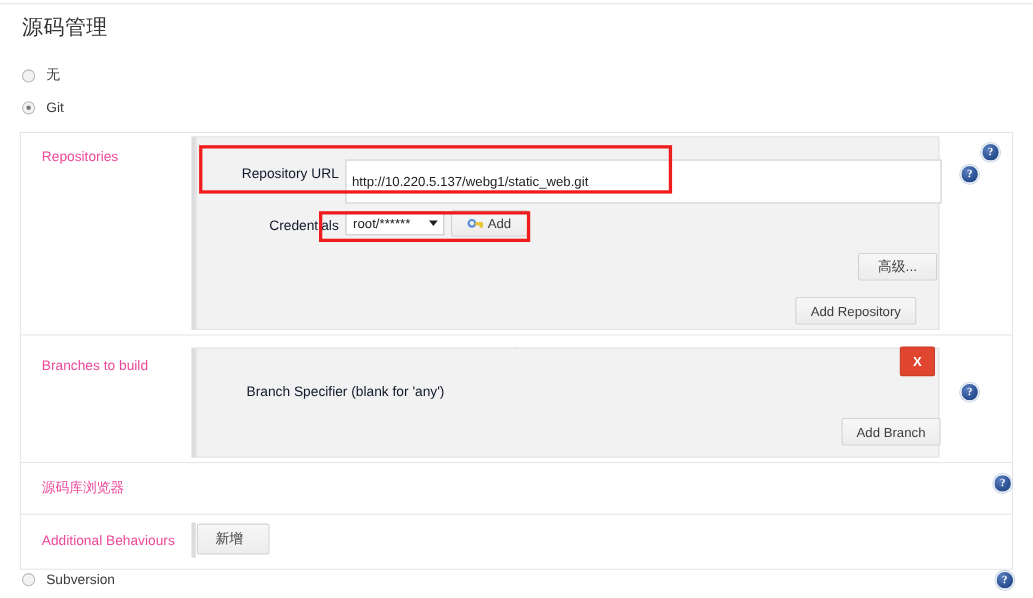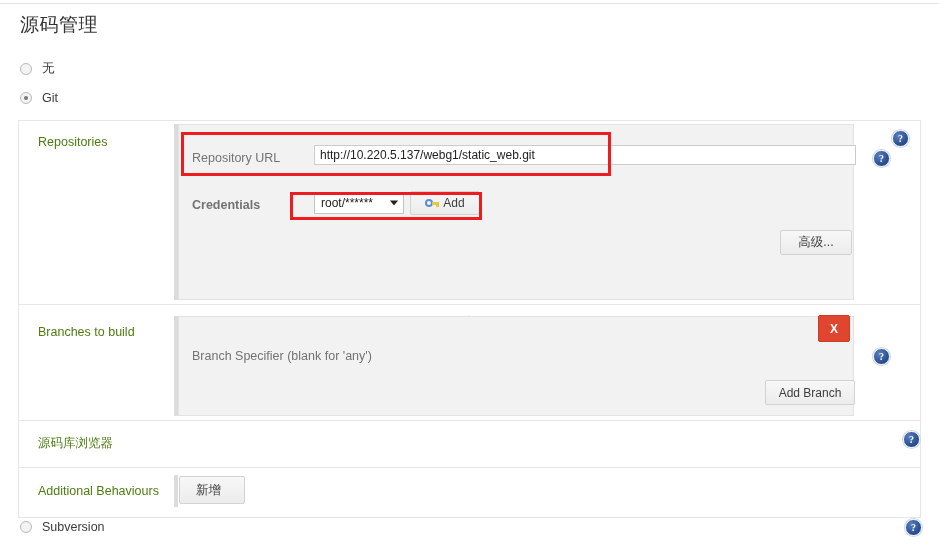--- a/index.html
+++ b/index.html
@@ -29,39 +29,39 @@
     content:"";position:absolute;left:3px;top:3px;width:4px;height:4px;
     border-radius:50%;background:#777;
   }
   .radio-label{margin-left:10px;font-size:12.5px;color:#3b3b3b;}
 
   
   .git-panel{position:absolute;left:18px;top:120px;width:903px;height:398px;}
   .sep-line{position:absolute;background:#e6e6e6;}
 
   .row-label{
-    position:absolute;font-size:12.5px;color:#4d7c0f;
+    position:absolute;font-size:12.5px;color:#ec4899;
   }
 
   
   .inner-box{
     position:absolute;background:#f2f2f2;border:1px solid #e2e2e2;
     box-sizing:border-box;
   }
   .vbar{position:absolute;width:4px;background:#dcdcdc;}
 
   .field-label{
-    position:absolute;font-size:12.5px;color:#737373;
+    position:absolute;font-size:12.5px;color:#0f172a;text-align:right;
   }
   .txt-input{
     position:absolute;box-sizing:border-box;
     background:#fff;border:1px solid #ccc;
     font-family:"Liberation Sans","DejaVu Sans",sans-serif;
     font-size:12px;color:#222;
-    padding:0 5px;line-height:22px;height:20px;
+    padding:0 5px;line-height:22px;height:40px;
     outline:none;
   }
   .sel{
     position:absolute;box-sizing:border-box;background:#fff;border:1px solid #c4c4c4;
     font-size:12px;color:#222;height:22px;line-height:20px;padding:0 18px 0 6px;
   }
   .sel .caret{
     position:absolute;right:5px;top:50%;transform:translateY(-50%);
     width:0;height:0;border-left:4px solid transparent;border-right:4px solid transparent;
     border-top:5px solid #222;
@@ -144,21 +144,21 @@
 
   <div class="vbar" style="left:156px;top:4px;height:176px;"></div>
   <div class="inner-box" style="left:160px;top:4px;width:676px;height:176px;"></div>
 
   <div class="field-label" style="left:174px;top:31px;width:116px;">Repository URL</div>
 
   <input class="txt-input" style="left: 296px; top: 25px; width: 542px;" value="http://10.220.5.137/webg1/static_web.git">
 
   <div class="help" style="left:855px;top:30px;">?</div>
 
-  <div class="field-label" style="left:174px;top:78px;width:116px;font-weight:bold;">Credentials</div>
+  <div class="field-label" style="left:174px;top:78px;width:116px;">Credentials</div>
 
   <div class="sel" style="left:296px;top:72px;width:90px;">
     <span>root/******</span>
     <span class="caret"></span>
   </div>
 
   <div class="btn" style="left:392px;top:71px;width:70px;height:24px;">
     <span class="key-icon">
       <span class="kc"></span>
         <span class="kb"></span>
@@ -166,20 +166,21 @@
     </span>
     <span>Add</span>
   </div>
 
   <svg class="cursor" style="left:450px;top:195px;" viewBox="0 0 11 16">
     <polygon points="0,0 0,12.5 3,9.7 5.2,14.6 7.2,13.7 5,9 9,9" fill="#1a1a1a" stroke="#fff" stroke-width="0.7"></polygon>
   </svg>
 
   <div class="btn cn" style="left:738px;top:110px;width:72px;height:25px;margin-left:24px;">高级...</div>
 
+  <div class="btn" style="left:705px;top:150px;width:110px;height:25px;">Add Repository</div>
 
   <div class="help" style="left:874px;top:10px;">?</div>
 
   <div class="row-label" style="left:20px;top:205px;">Branches to build</div>
 
   <div class="vbar" style="left:156px;top:196px;height:100px;"></div>
   <div class="inner-box" style="left:160px;top:196px;width:676px;height:100px;"></div>
 
   <div class="field-label" style="left:174px;top:229px;width:212px;">Branch Specifier (blank for 'any')</div>
 

